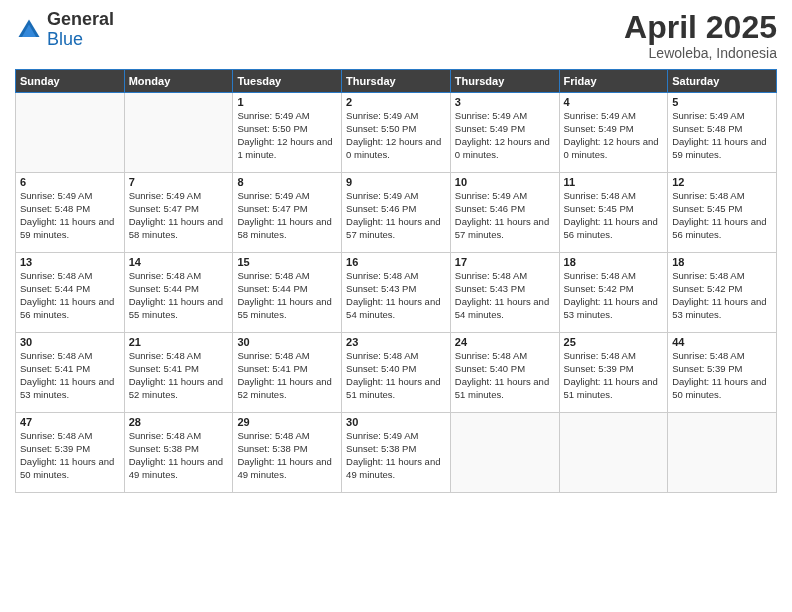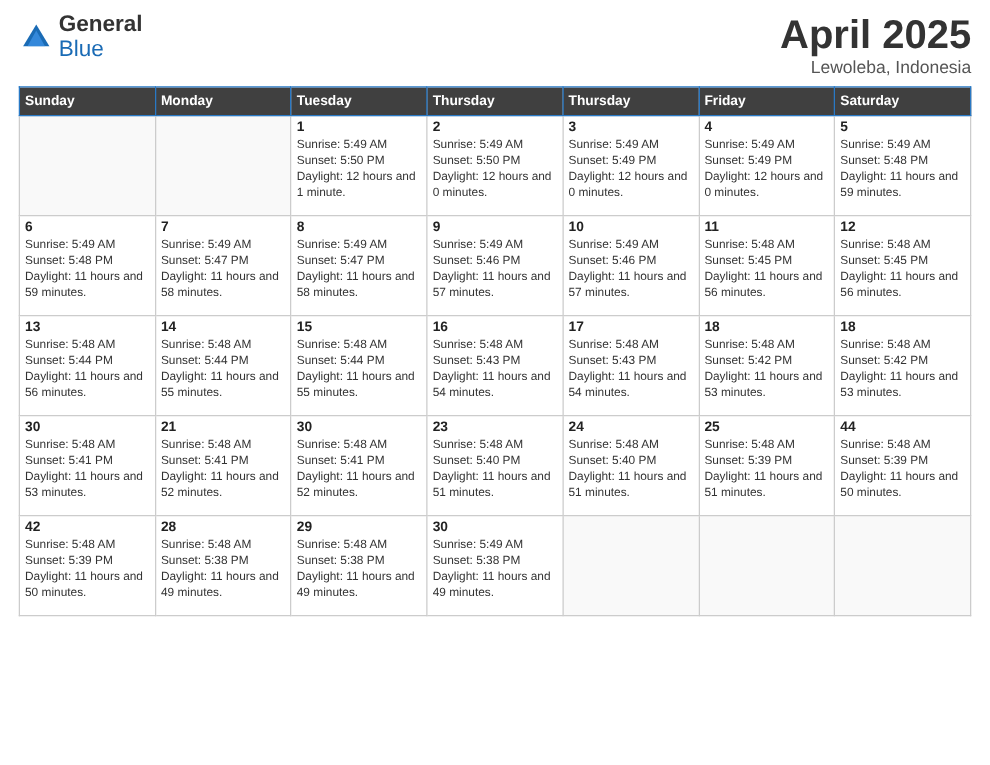--- a/index.html
+++ b/index.html
@@ -332,21 +332,21 @@
             <div class="day-number">44</div>
             <div class="day-info">
               <div>Sunrise: 5:48 AM</div>
               <div>Sunset: 5:39 PM</div>
               <div>Daylight: 11 hours and 50 minutes.</div>
             </div>
           </td>
         </tr>
         <tr>
           <td>
-            <div class="day-number">42</div>
+            <div class="day-number">47</div>
             <div class="day-info">
               <div>Sunrise: 5:48 AM</div>
               <div>Sunset: 5:39 PM</div>
               <div>Daylight: 11 hours and 50 minutes.</div>
             </div>
           </td>
           <td>
             <div class="day-number">28</div>
             <div class="day-info">
               <div>Sunrise: 5:48 AM</div>

